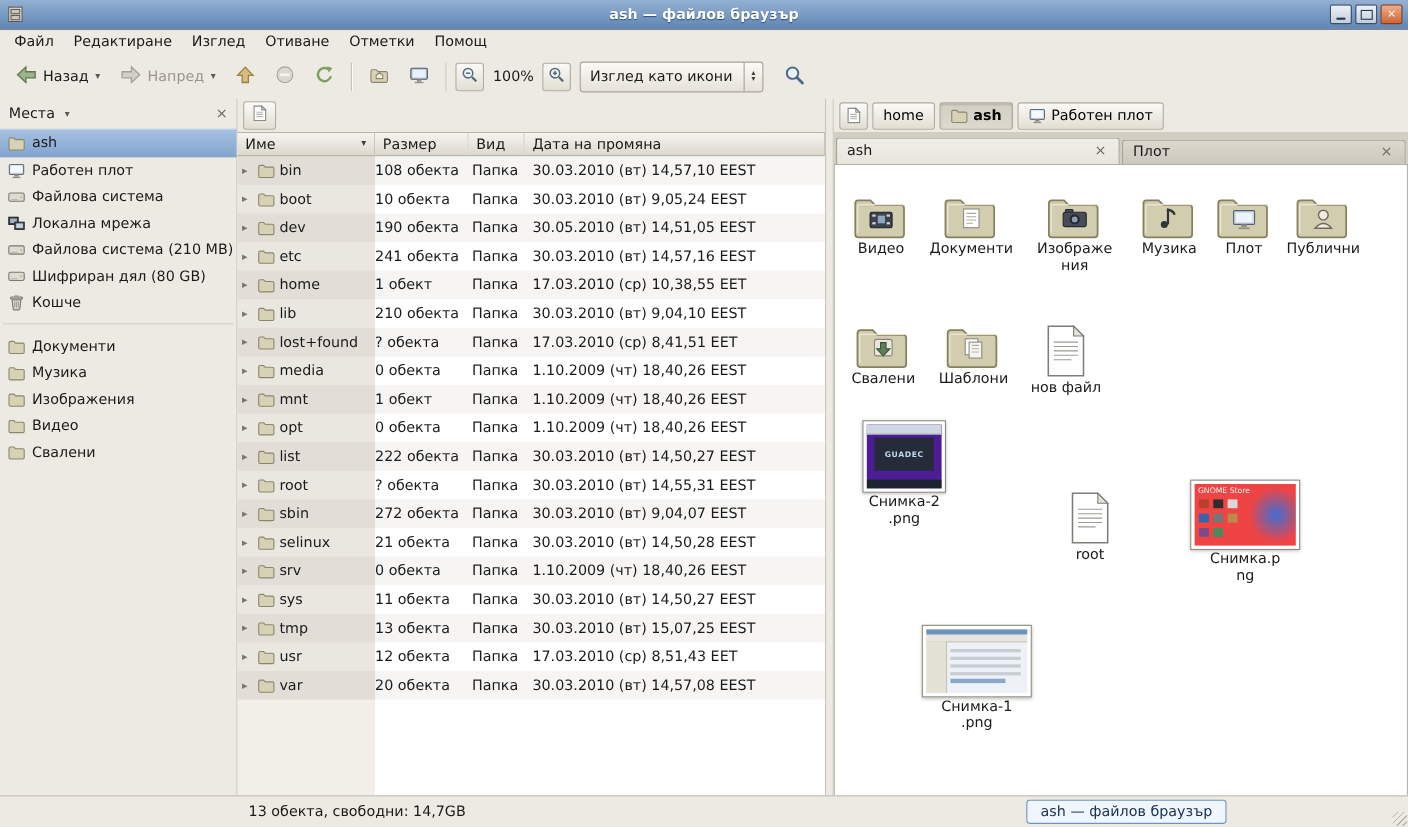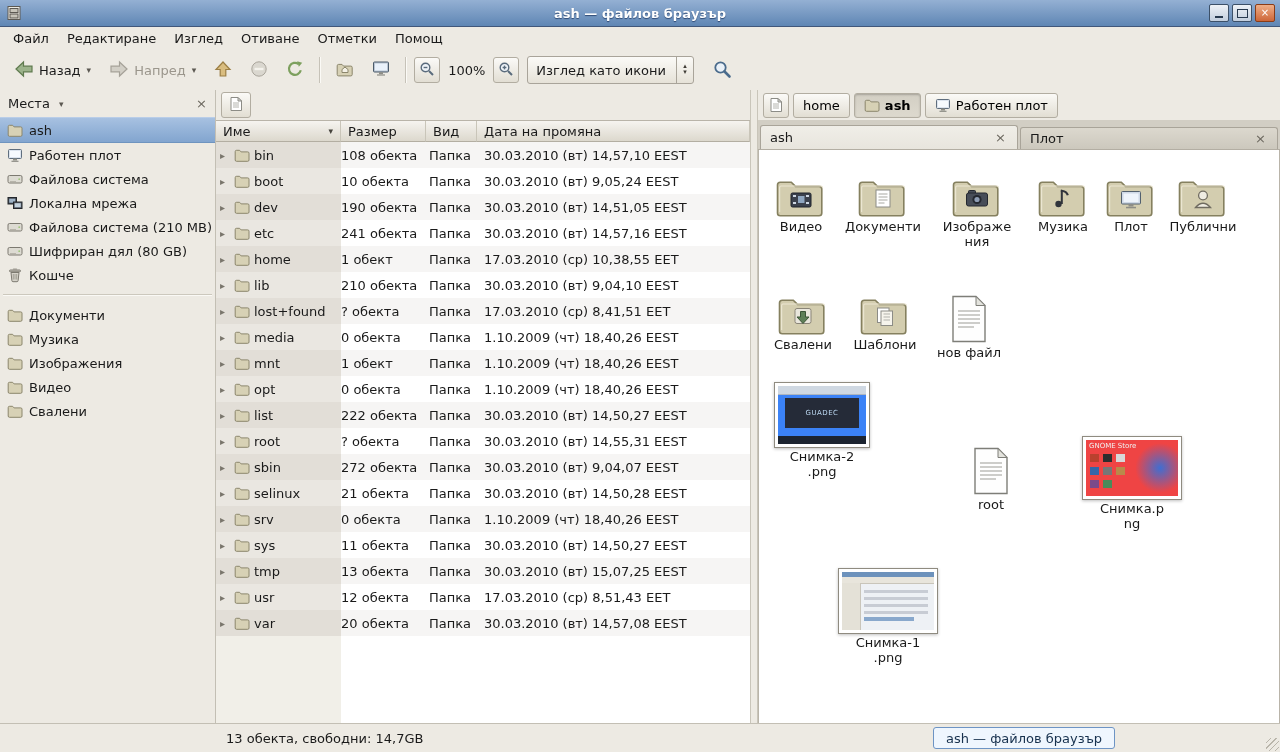--- a/index.html
+++ b/index.html
@@ -103,21 +103,21 @@
   
   .icell{position:absolute;width:84px;display:flex;flex-direction:column;align-items:center;}
   .icell.wide{width:110px;}
   .ic-img{display:flex;align-items:flex-end;justify-content:center;}
   .ic-label{margin-top:2px;text-align:center;font-size:13px;line-height:1.15;overflow-wrap:anywhere;max-width:76px;}
   .icell.wide .ic-label{max-width:66px;}
 
   
   .thumb{background:#fff;border:1px solid #8f8b80;padding:3px;box-shadow:0 1px 3px rgba(0,0,0,.25);}
   .tin{position:relative;overflow:hidden;}
-  .t-web{width:88px;height:58px;background:#3b82f6;}
+  .t-web{width:68px;height:58px;background:#4c1d95;font-weight:bold;}
   .tw-bar{height:8px;background:#cfd8e2;border-bottom:1px solid #aeb6bf;}
   .tw-hero{position:absolute;left:7px;right:7px;top:12px;height:30px;background:#252b38;color:#bcd8f2;
            font-size:7px;display:flex;align-items:center;justify-content:center;letter-spacing:.5px;}
   .tw-foot{position:absolute;left:0;right:0;bottom:0;height:8px;background:#1c2430;}
   .t-store{width:92px;height:56px;background:#ef4444;}
   .ts-glow{position:absolute;right:-6px;top:2px;width:48px;height:52px;
            background:radial-gradient(circle,#3f6ed2 0%,rgba(16,24,48,0) 70%);}
   .ts-title{position:absolute;top:2px;left:3px;font-size:7px;color:#f0f0f0;white-space:nowrap;}
   .shirt{position:absolute;width:9px;height:8px;}
   .s1{left:4px;top:14px;background:#b9412e;} .s2{left:17px;top:14px;background:#2d2d2d;}
@@ -440,21 +440,21 @@
                 <span class="expander">▸</span>
                 <span class="row-ficon">
                   <svg width="16" height="16" viewBox="0 0 16 16">
                     <path d="M1.2 13 V4.6 q0-1.3 1.3-1.3 h3.1 l1.5 1.6 h6.6 q1.3 0 1.3 1.3 V13 q0 1.3-1.3 1.3 H2.5 Q1.2 14.3 1.2 13 Z" fill="#d7d1b5" stroke="#8b866c"></path>
                   </svg>
                 </span>
                 <span class="fname">dev</span>
               </div>
               <div class="fc col-size">190 обекта</div>
               <div class="fc col-kind">Папка</div>
-              <div class="fc col-date">30.03.2010 (вт) 14,51,05 EEST</div>
+              <div class="fc col-date">30.05.2010 (вт) 14,51,05 EEST</div>
             </div>
             <div class="frow">
               <div class="fc col-name">
                 <span class="expander">▸</span>
                 <span class="row-ficon">
                   <svg width="16" height="16" viewBox="0 0 16 16">
                     <path d="M1.2 13 V4.6 q0-1.3 1.3-1.3 h3.1 l1.5 1.6 h6.6 q1.3 0 1.3 1.3 V13 q0 1.3-1.3 1.3 H2.5 Q1.2 14.3 1.2 13 Z" fill="#d7d1b5" stroke="#8b866c"></path>
                   </svg>
                 </span>
                 <span class="fname">etc</span>

